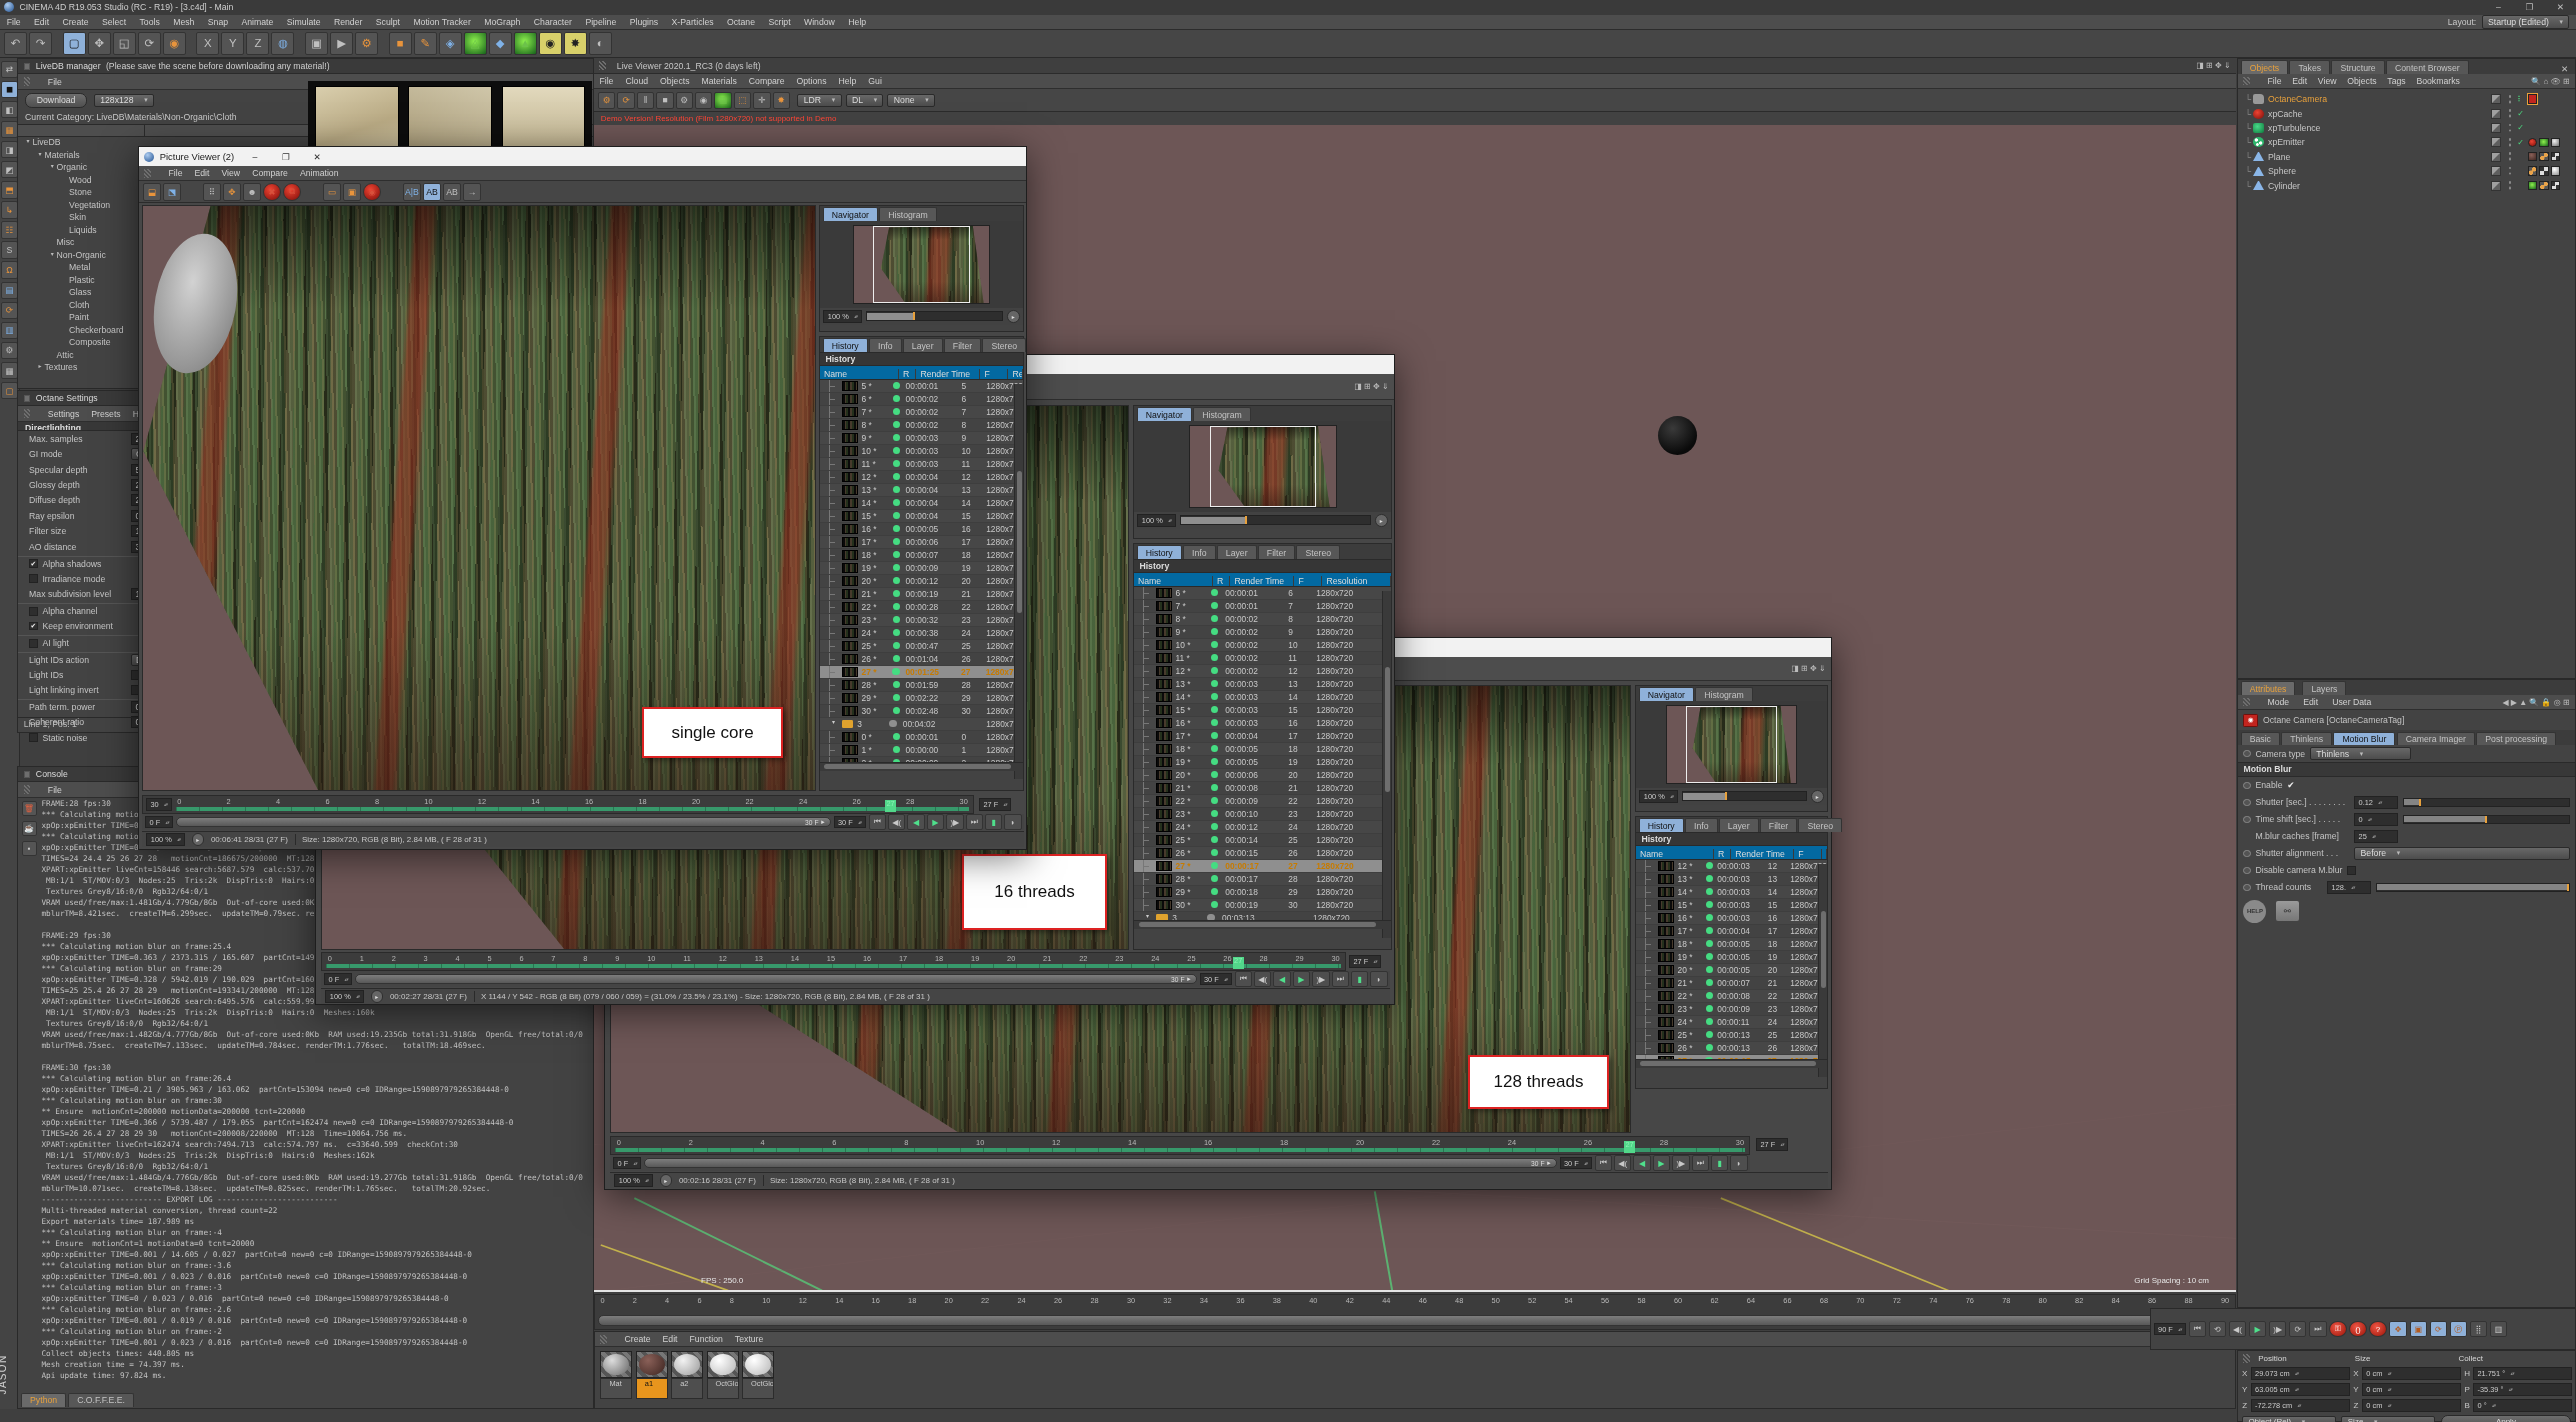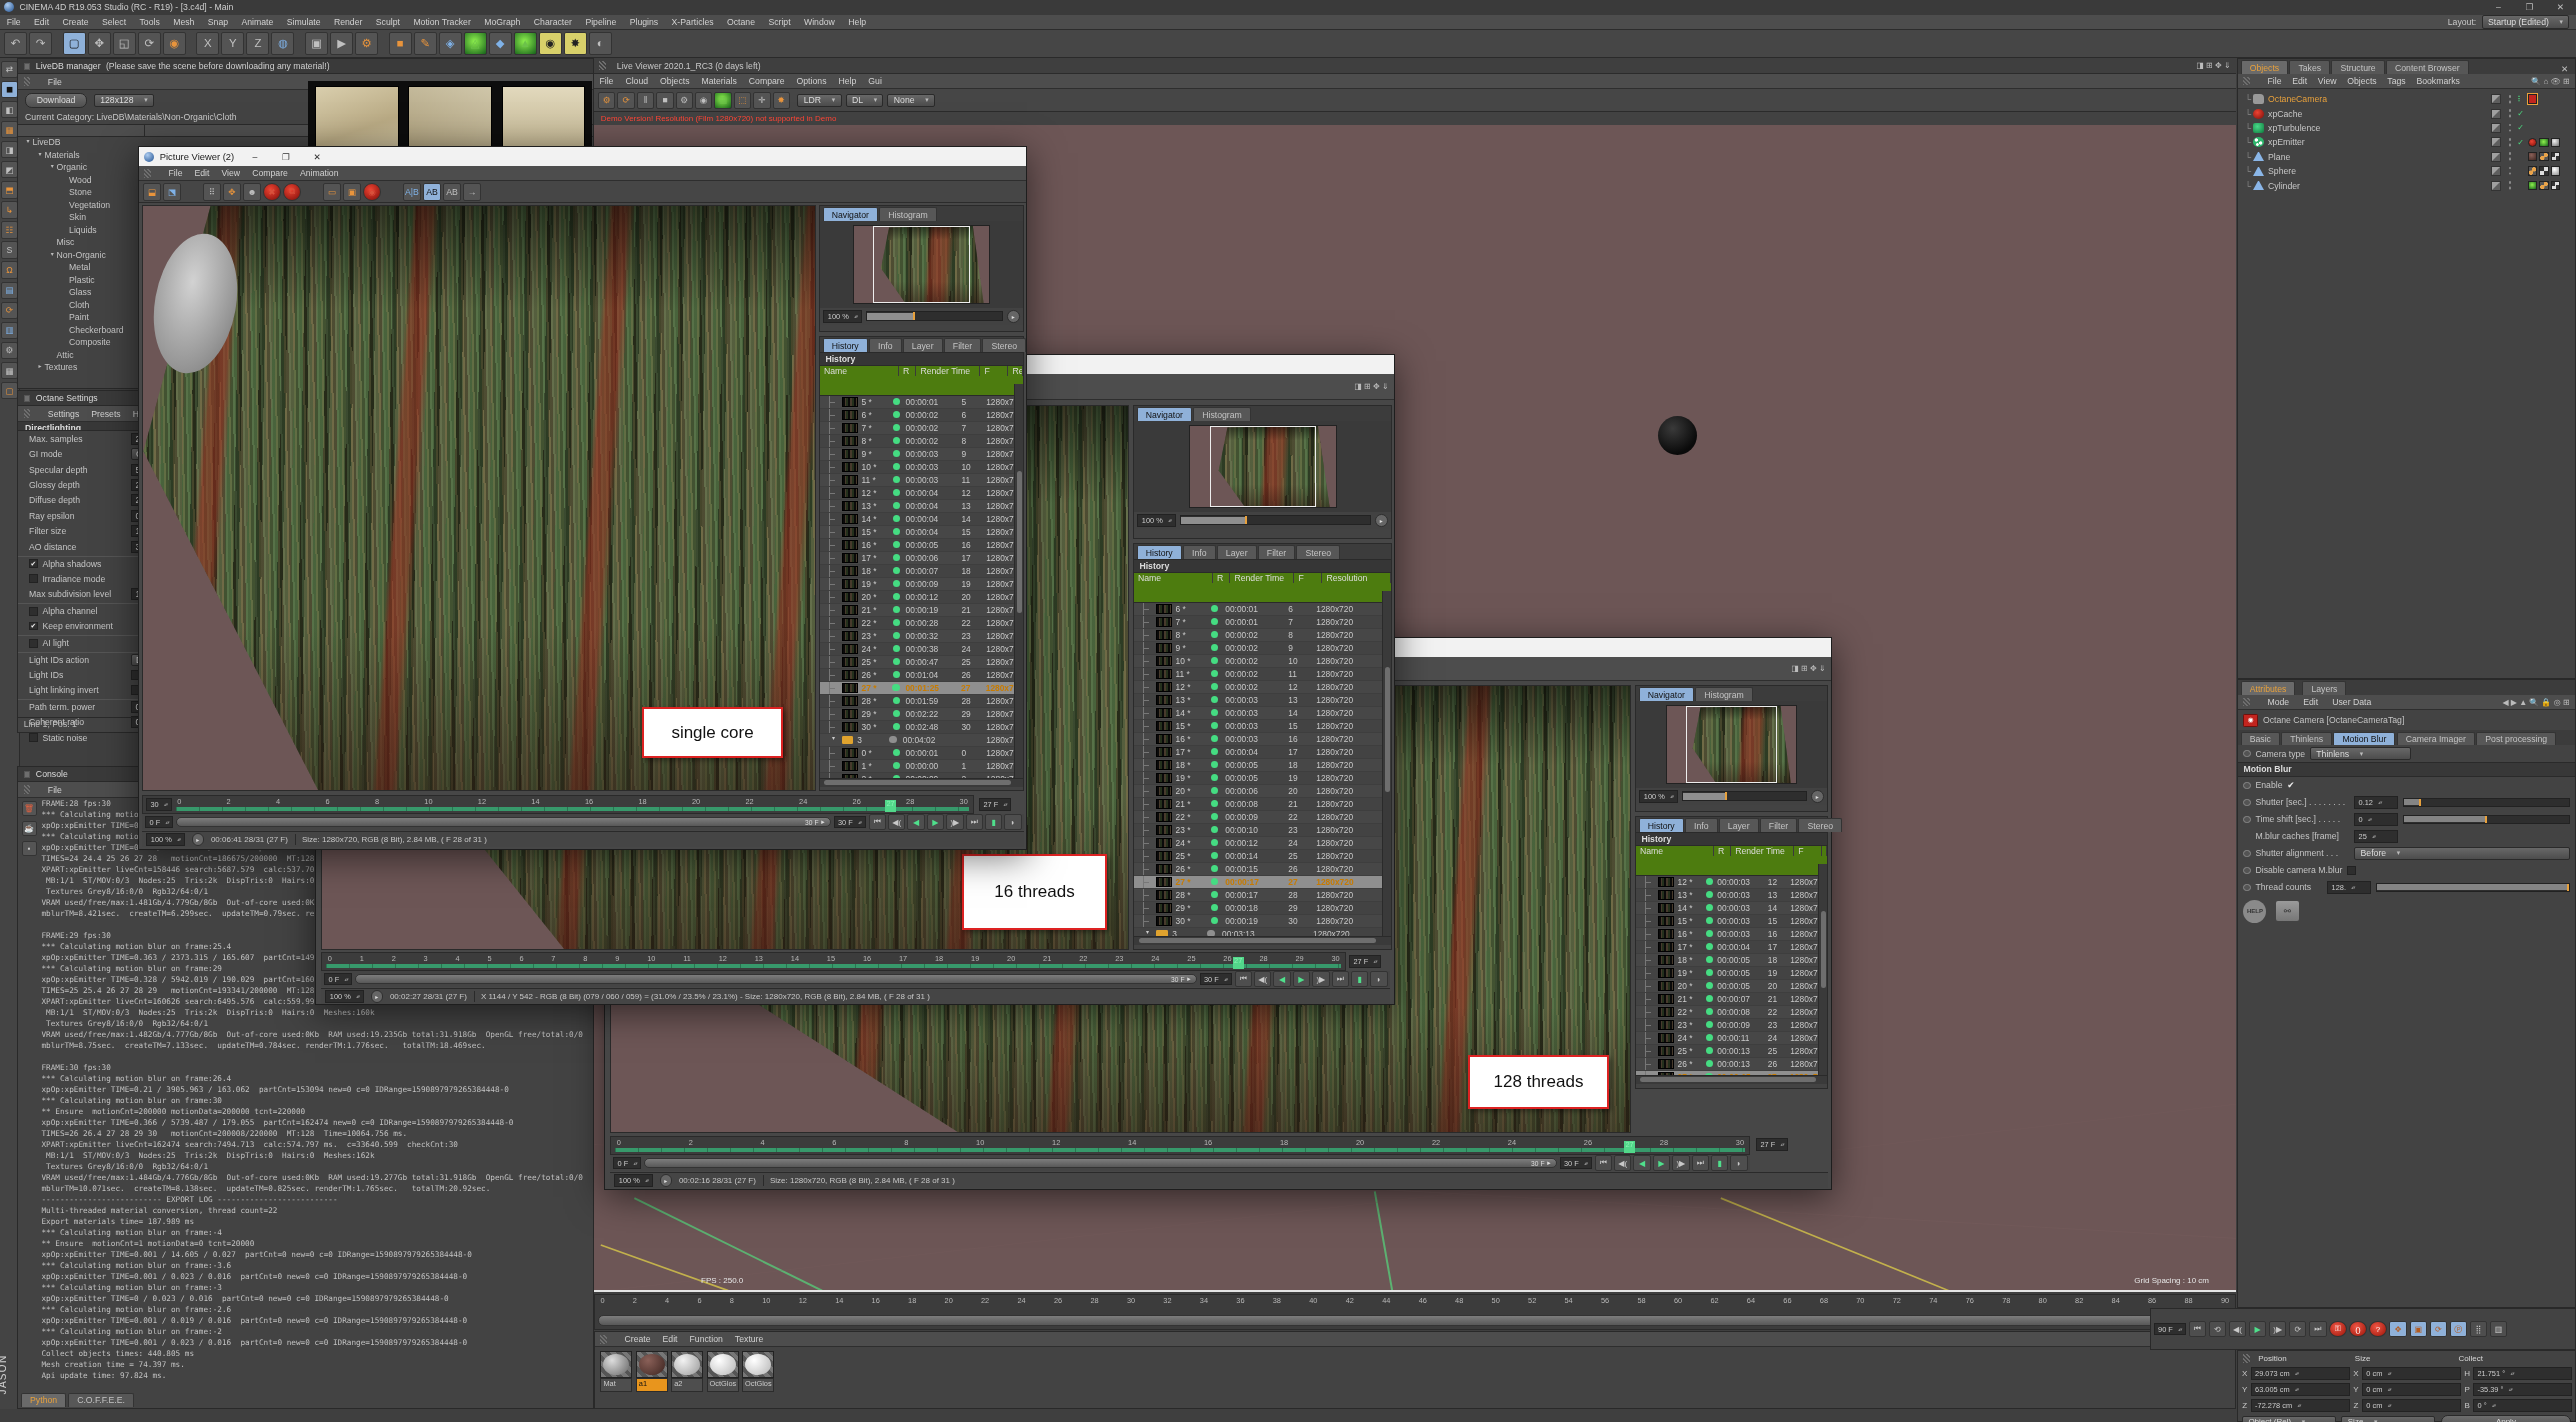--- a/index.html
+++ b/index.html
@@ -85,21 +85,21 @@
 #materials{left:594px;top:1331px;width:1642px;height:78px;background:#434343;border:0.7px solid #292929}
 .matrow{display:flex;gap:3.4px;padding:4px 5.4px}
 .mat{width:32px}
 .matball{width:32px;height:27px;border:0.7px solid #222;position:relative;background:
  repeating-linear-gradient(45deg,#777 0 4px,#555 4px 8px)}
 .matball::after{content:"";position:absolute;inset:2px;border-radius:50%}
 .m-gray .matball::after{background:radial-gradient(circle at 35% 30%,#ddd,#666)}
 .m-maroon .matball::after{background:radial-gradient(circle at 35% 30%,#8a6058,#3c2420)}
 .m-light .matball::after{background:radial-gradient(circle at 35% 30%,#f2f2f2,#9a9a9a)}
 .m-white .matball::after{background:radial-gradient(circle at 35% 30%,#ffffff,#b5b5b5)}
-.matlabel{font-size:7.4px;color:#ccc;background:#4e4e4e;border:0.7px solid #2c2c2c;padding:0 2px;height:14px;overflow:hidden;white-space:nowrap}
+.matlabel{font-size:7.4px;color:#ccc;background:#4e4e4e;border:0.7px solid #2c2c2c;padding:0 8px;height:21px;overflow:hidden;white-space:nowrap}
 .mat.sel .matlabel{background:#e8951d;color:#111}
 
 #objects{left:2237px;top:58px;width:339px;height:621px}
 .htabs{display:flex;gap:1.3px;padding:1.3px 2.7px 0;background:#3c3c3c;align-items:flex-end}
 .htab{padding:1.3px 8px;background:#575757;border:0.7px solid #333;border-bottom:none;border-radius:2px 2px 0 0;color:#c4c4c4;white-space:nowrap}
 .htab.on{background:#6a6a6a;color:#e8a13c}
 .htab.onblue{background:#8fb1d9;color:#111}
 .closex{margin-left:auto;color:#bbb;padding-right:4px}
 .orow2{display:flex;align-items:center;height:14.4px;position:relative;padding-left:6.7px}
 .o-tree{width:8px;color:#888}
@@ -165,21 +165,21 @@
 .side{position:absolute;background:#434343;border:0.7px solid #2a2a2a}
 .navbox .thumbzone{background:#3a3a3a;display:flex;align-items:center;justify-content:center;padding:4px}
 .thumb{position:relative;background:#6d5656;border:0.7px solid #222}
 .vrect{position:absolute;inset:0;border:1.3px solid #eee}
 .zrow{display:flex;align-items:center;gap:4px;padding:2px 3.4px;background:#424242}
 .zslider{flex:1;height:10px;background:#2e2e2e;border:0.7px solid #222;position:relative}
 .zfill{position:absolute;left:0;top:0.7px;bottom:0.7px;width:34%;background:#8f8f8f}
 .zmark{position:absolute;left:34%;top:0;bottom:0;width:2px;background:#e8a13c}
 .roundbtn{width:12.7px;height:12.7px;border-radius:50%;background:#666;border:0.7px solid #2e2e2e;color:#ddd;display:flex;align-items:center;justify-content:center;font-size:6px;flex:0 0 12.7px}
 .hhead{background:#363636;font-weight:bold;color:#ddd;padding:0.7px 5.4px;border-top:0.7px solid #2a2a2a;border-bottom:0.7px solid #2a2a2a;height:14px}
-.hcols{display:flex;background:#4d7c0f;border-bottom:0.7px solid #2a2a2a;color:#ddd;height:30px;align-items:flex-start}
+.hcols{display:flex;background:#0369a1;border-bottom:0.7px solid #2a2a2a;color:#ddd;height:14px;align-items:flex-end}
 .hcols span{border-right:0.7px solid #3a3a3a;padding-left:4px;overflow:hidden;white-space:nowrap}
 .hcols span:nth-child(1){width:79px}
 .hcols span:nth-child(2){width:17.4px}
 .hcols span:nth-child(3){width:64px}
 .hcols span:nth-child(4){width:28px}
 .hcols span:nth-child(5){flex:1}
 .hrows{position:relative;overflow:hidden;background:#414141}
 .hrow{display:flex;align-items:center;height:13px;background:#474747;border-bottom:0.7px solid #3e3e3e;font-size:8.4px}
 .hrow:nth-child(even){background:#434343}
 .h-tree{width:21.5px;height:100%;position:relative;flex:0 0 21.5px}

